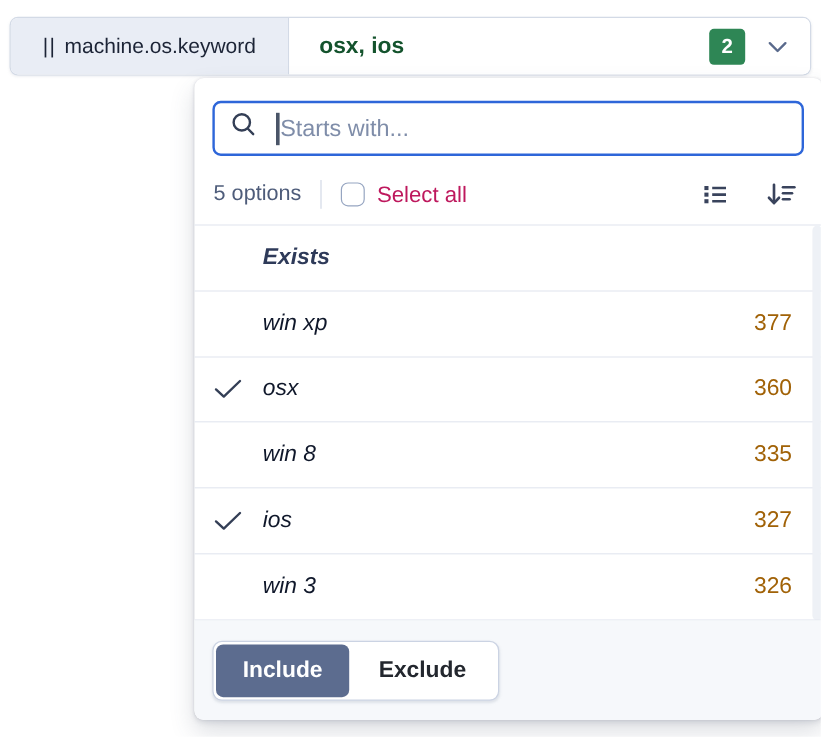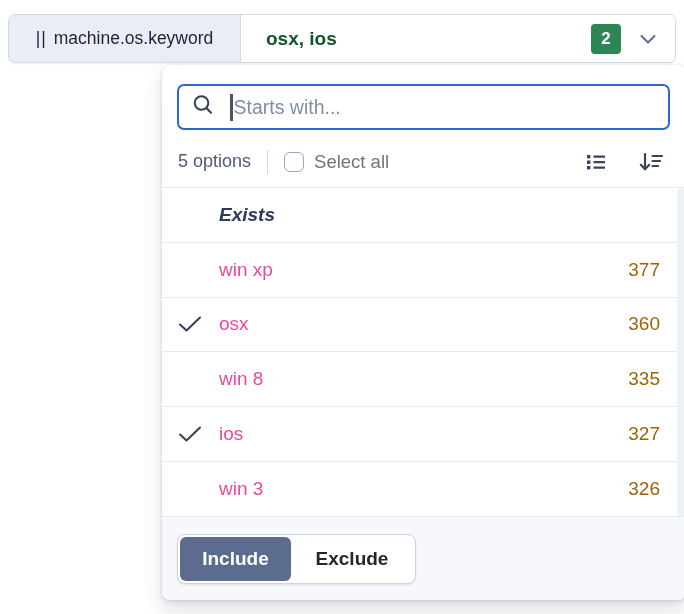--- a/index.html
+++ b/index.html
@@ -55,33 +55,33 @@
 
   .options-row {
     height: 47px; display: flex; align-items: center; padding: 0 18px 4px 16px;
   }
   .options-count { font-size: 18px; color: #4e5c7a; }
   .v-divider { width: 1px; height: 24px; background: #d3dae6; margin: 0 16px; }
   .checkbox {
     width: 20px; height: 20px; border: 1.5px solid #96a5c1; border-radius: 6px;
     background: #fff; cursor: pointer; flex: 0 0 auto;
   }
-  .select-all-label { font-size: 18.5px; color: #737373; margin-left: 10px; cursor: pointer; }
+  .select-all-label { font-size: 18.5px; color: #be185d; margin-left: 10px; cursor: pointer; }
   .spacer { flex: 1; }
   .icon-btn { display: flex; align-items: center; justify-content: center; padding: 4px; cursor: pointer; }
   .icon-btn + .icon-btn { margin-left: 22px; }
 
   
   .list { position: relative; border-top: 1px solid #e4e8f0; }
   .row {
     height: 54.8px; display: flex; align-items: center;
     padding: 0 20px 0 15px; border-bottom: 1px solid #e4e8f0; cursor: pointer;
   }
   .check-col { width: 42px; display: flex; align-items: center; flex: 0 0 auto; }
-  .row-label { flex: 1; font-size: 19px; color: #ec4899; }
+  .row-label { flex: 1; font-size: 19px; color: #0f172a; font-style: italic; }
   .row-label.exists { font-style: italic; font-weight: 700; color: #2e3a59; }
   .row-count { font-size: 19px; font-weight: 500; color: #a16207; margin-right: 6px; }
   .scroll-track {
     position: absolute; right: 1px; top: 123px; width: 8px; height: 329px;
     background: #eef1f6; border-radius: 4px;
   }
 
   
   .footer {
     position: absolute; left: 0; right: 0; bottom: 0; height: 84px;

